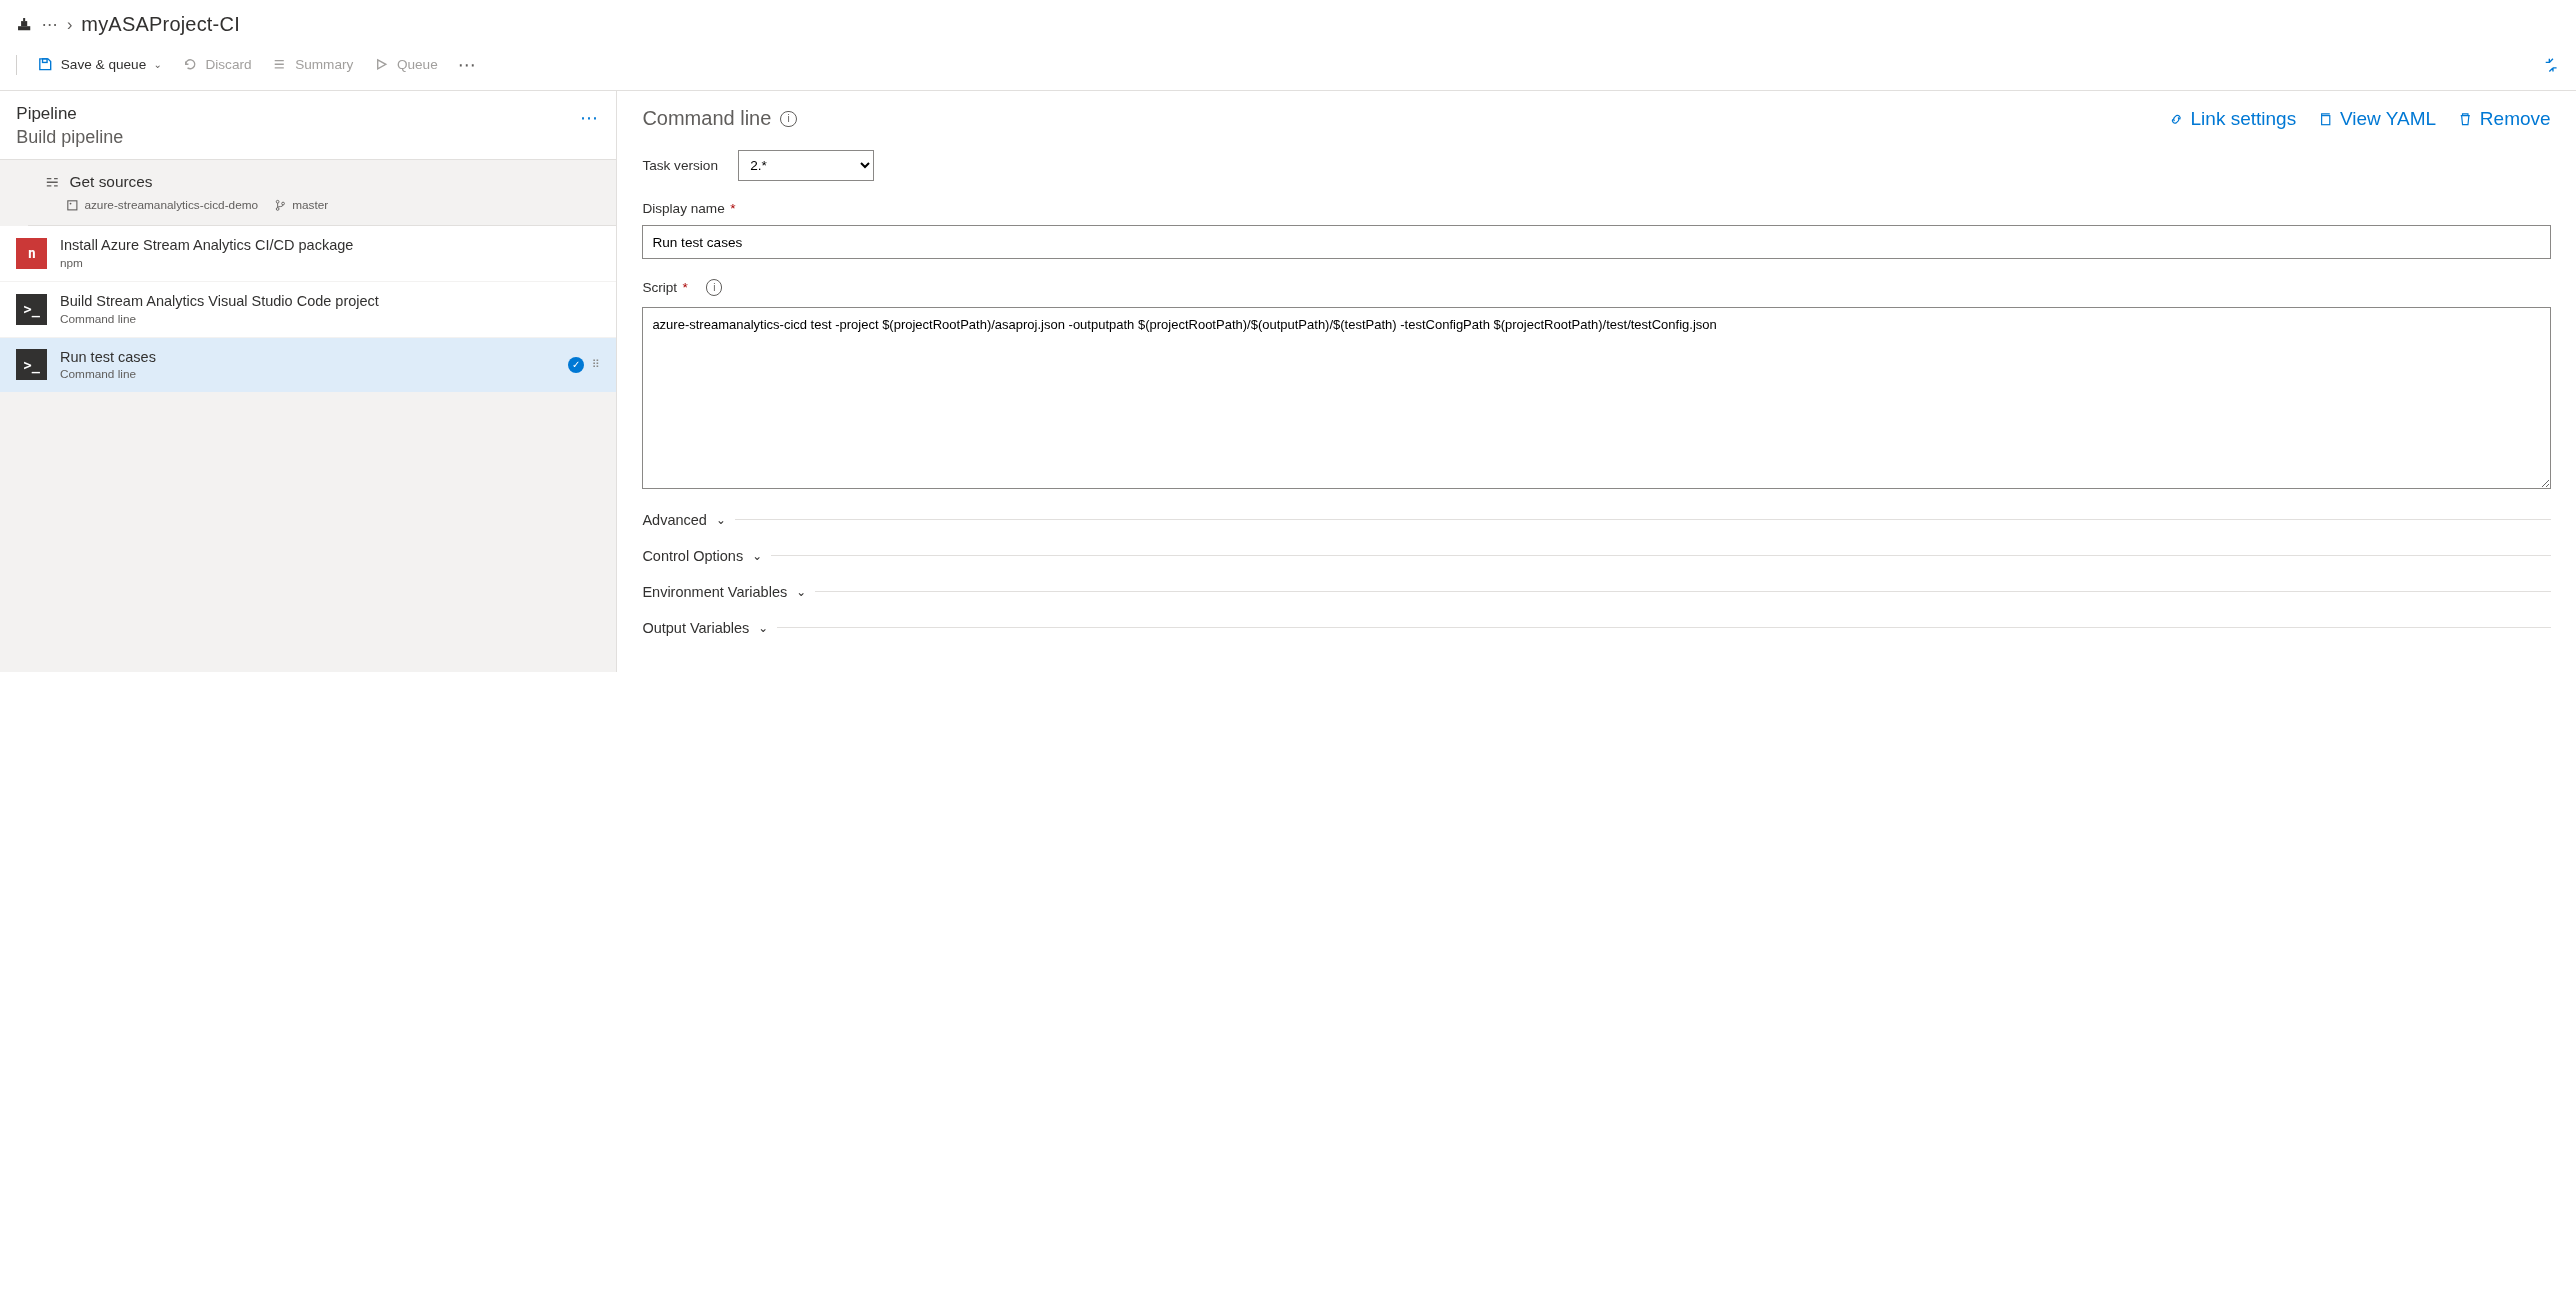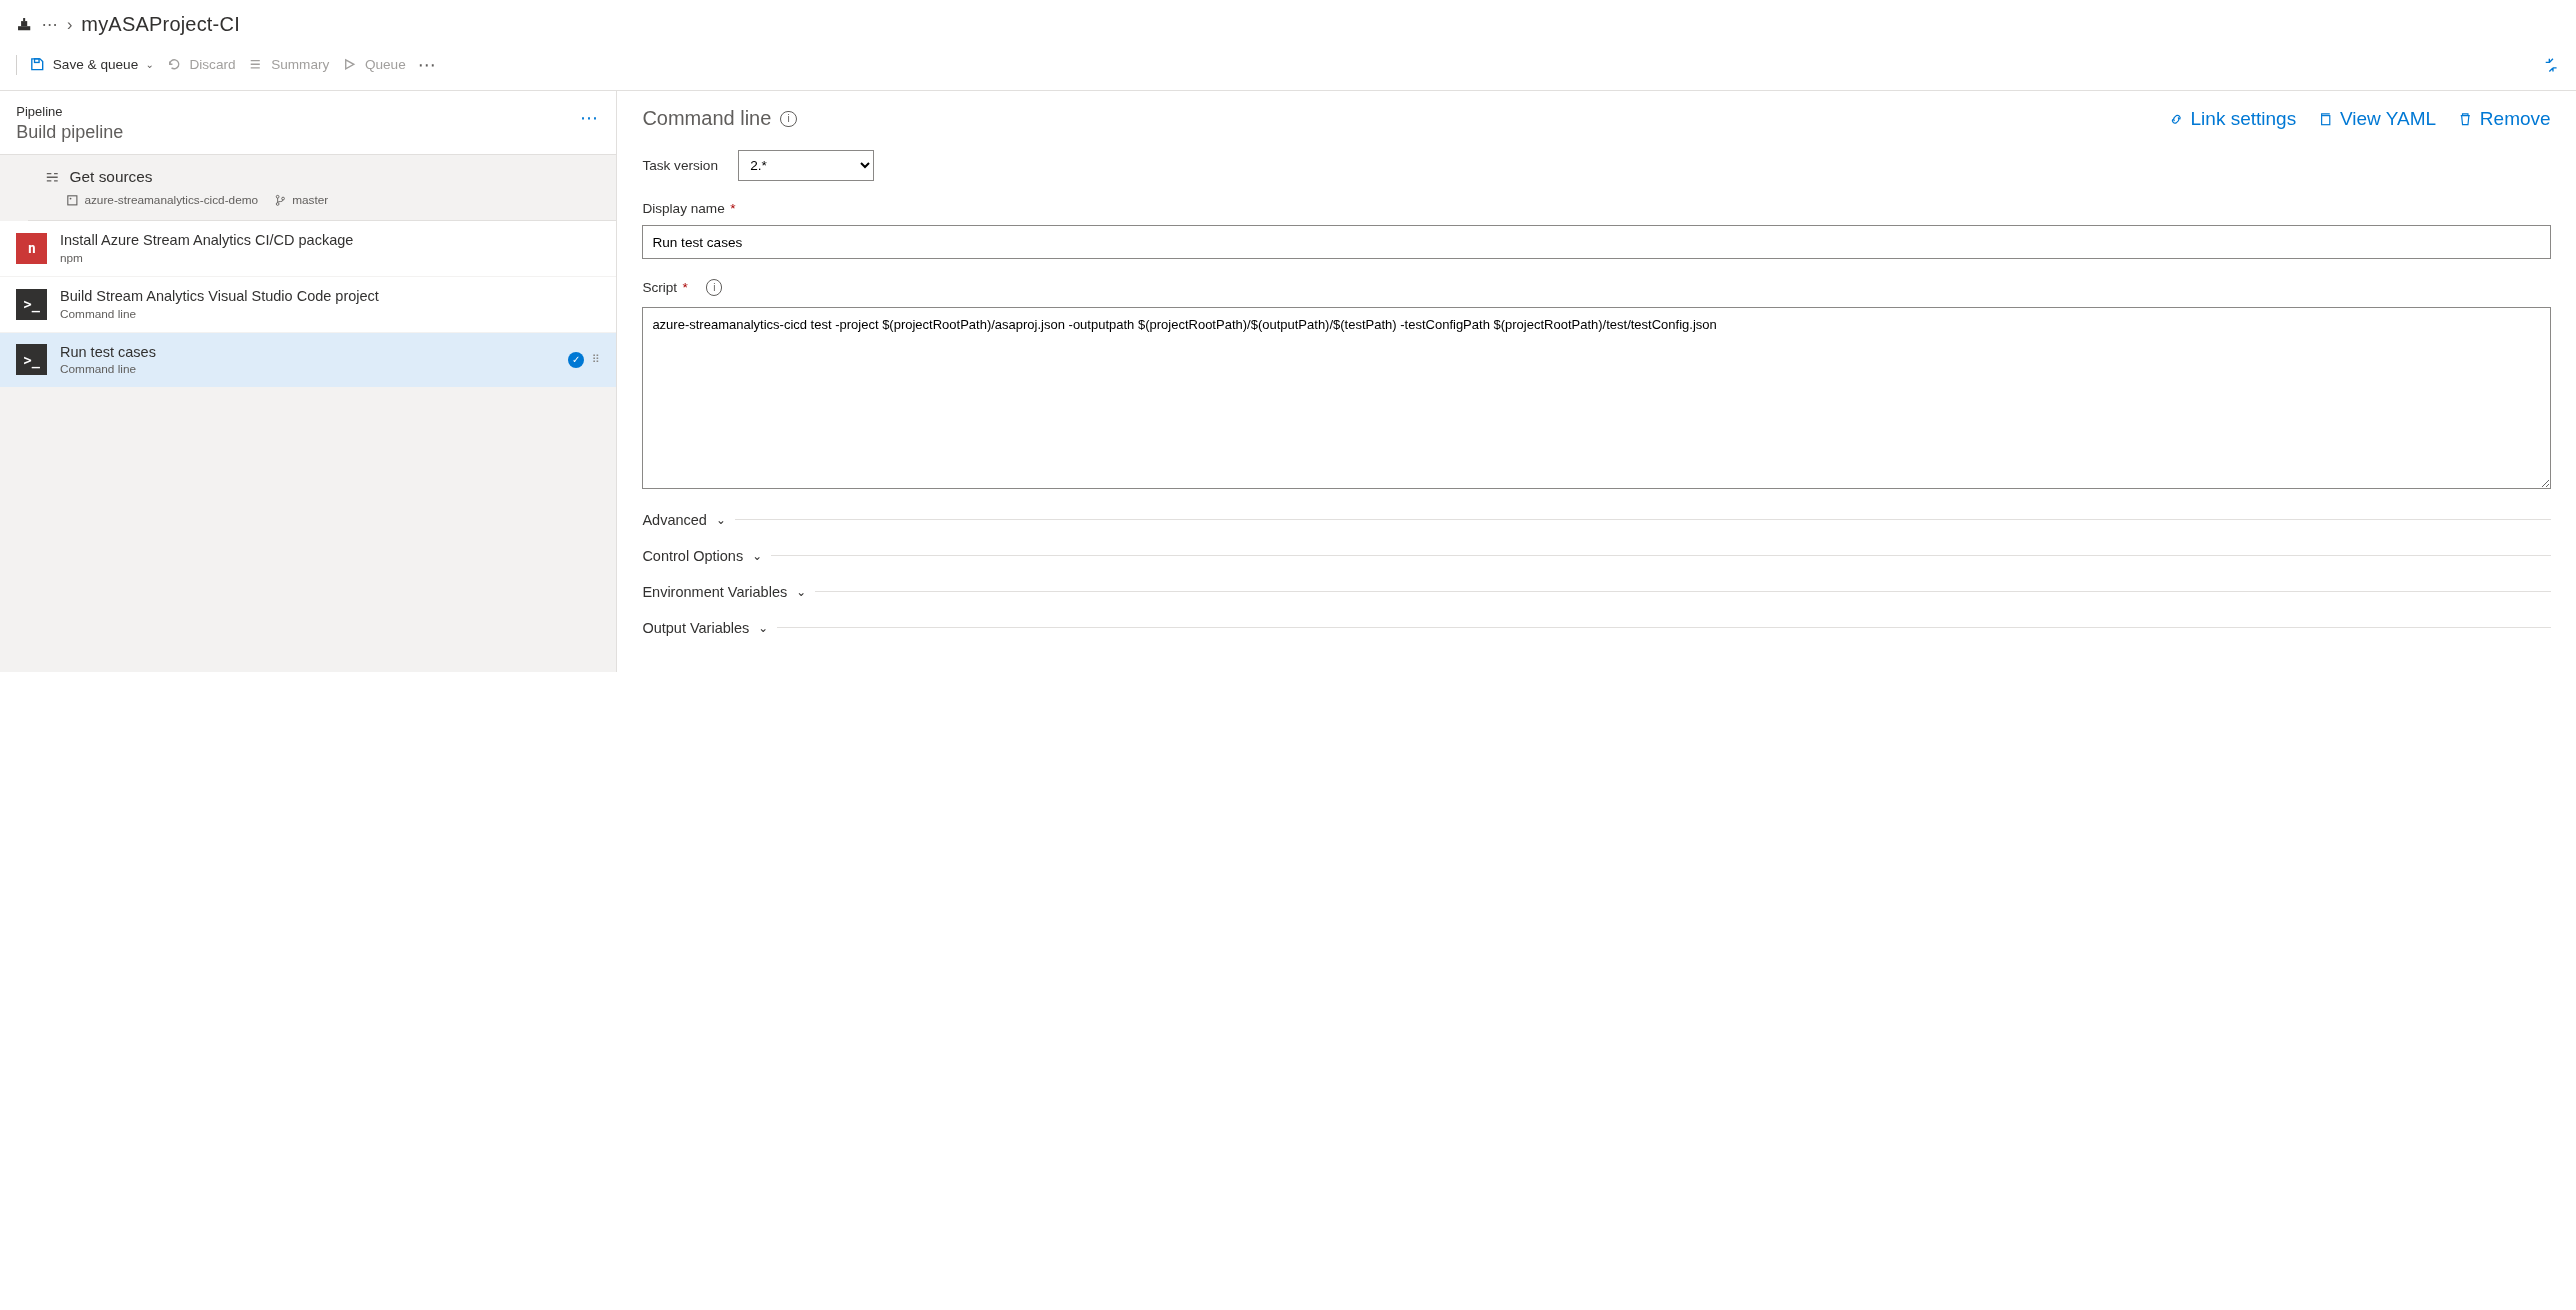--- a/index.html
+++ b/index.html
@@ -15,21 +15,21 @@
     display: flex; align-items: center; gap: 9px;
     padding: 12.7px 16.3px 9px 16.3px;
   }
   .breadcrumb .title {
     font-size: 20px; font-weight: 400; letter-spacing: 0.2px;
   }
   .chev-glyph { font-size: 16.3px; color: #605e5c; }
 
   
   .toolbar {
-    display: flex; align-items: center; gap: 12px;
+    display: flex; align-items: center; gap: 20px;
     padding: 9px 16.3px 14.5px 16.3px;
     font-size: 13.6px;
     justify-content: flex-end;
   }
   .toolbar .divider { width: 0.9px; height: 20px; background: #d2d0ce; }
   .tool-btn { display: inline-flex; align-items: center; gap: 7.3px;
                color: #323130; cursor: pointer; }
   .tool-btn.disabled { color: #a19f9d; }
   .icon { width: 16.3px; height: 16.3px; display: inline-flex;
           align-items: center; justify-content: center; }
@@ -42,21 +42,21 @@
   .left  { width: 617px; border-right: 0.9px solid #e1dfdd; background:#f3f2f1;}
   .right { flex: 1; padding: 16.3px 25.4px 18px 25.4px; }
 
   
   .pipeline-head {
     background: #fff;
     padding: 12.7px 16.3px 11px 16.3px;
     display: flex; align-items: flex-start; justify-content: space-between;
     border-bottom: 0.9px solid #e1dfdd;
   }
-  .pipeline-head .ph-title { font-size: 13px; font-weight: 400; }
+  .pipeline-head .ph-title { font-size: 17px; font-weight: 400; }
   .pipeline-head .ph-sub   { font-size: 18px; color: #605e5c; margin-top: 3.6px; }
   .ph-menu { color: #0078d4; font-size: 18px; letter-spacing: 1.8px;
              cursor: pointer; padding-top: 3.6px; }
 
   .get-sources {
     padding: 12.7px 16.3px; background:#f3f2f1;
     border-bottom: 0.9px solid #e1dfdd;
     margin-left: 28px;
   }
   .get-sources .gs-row { display:flex; align-items:center; gap:9px; }

